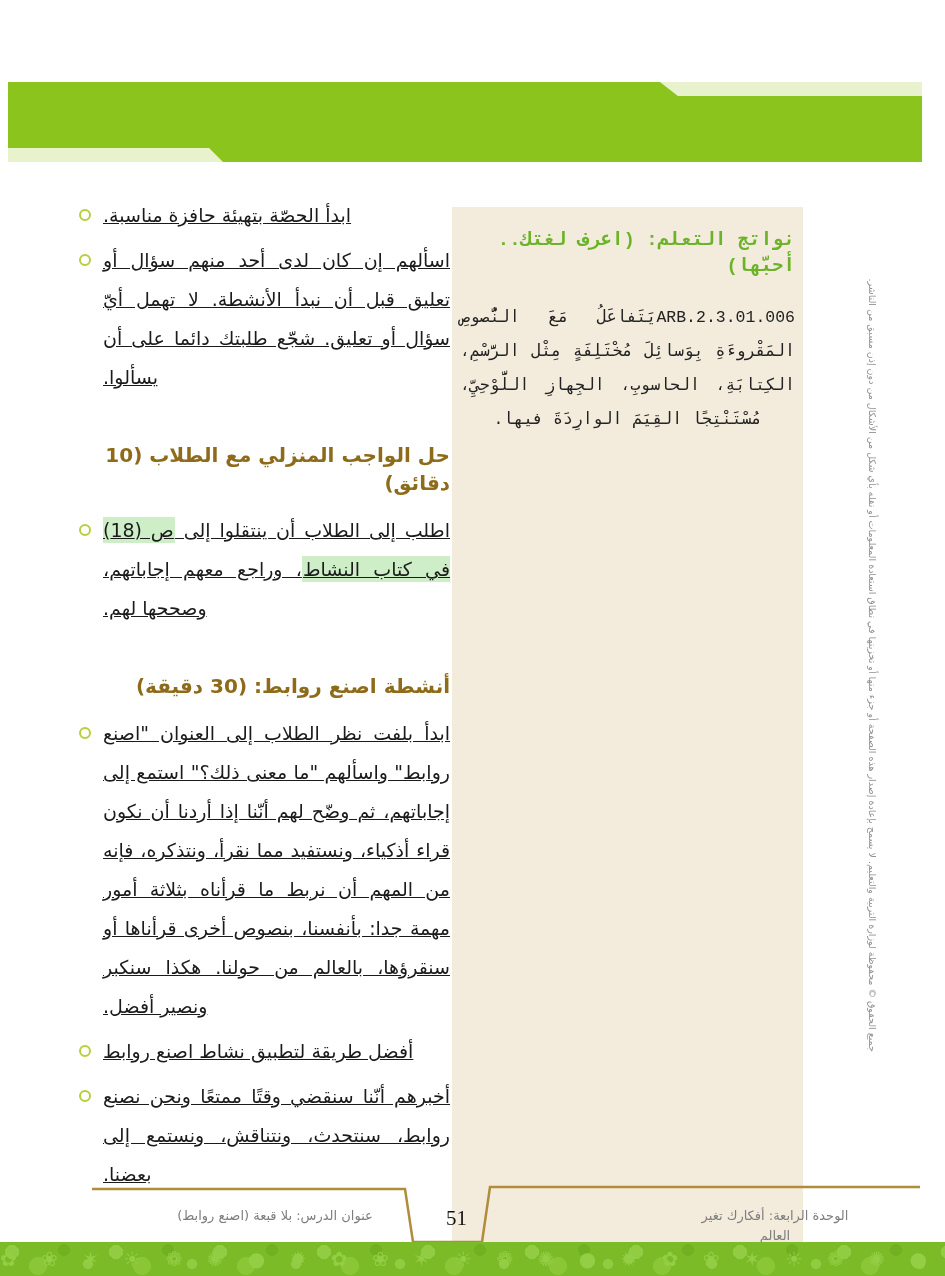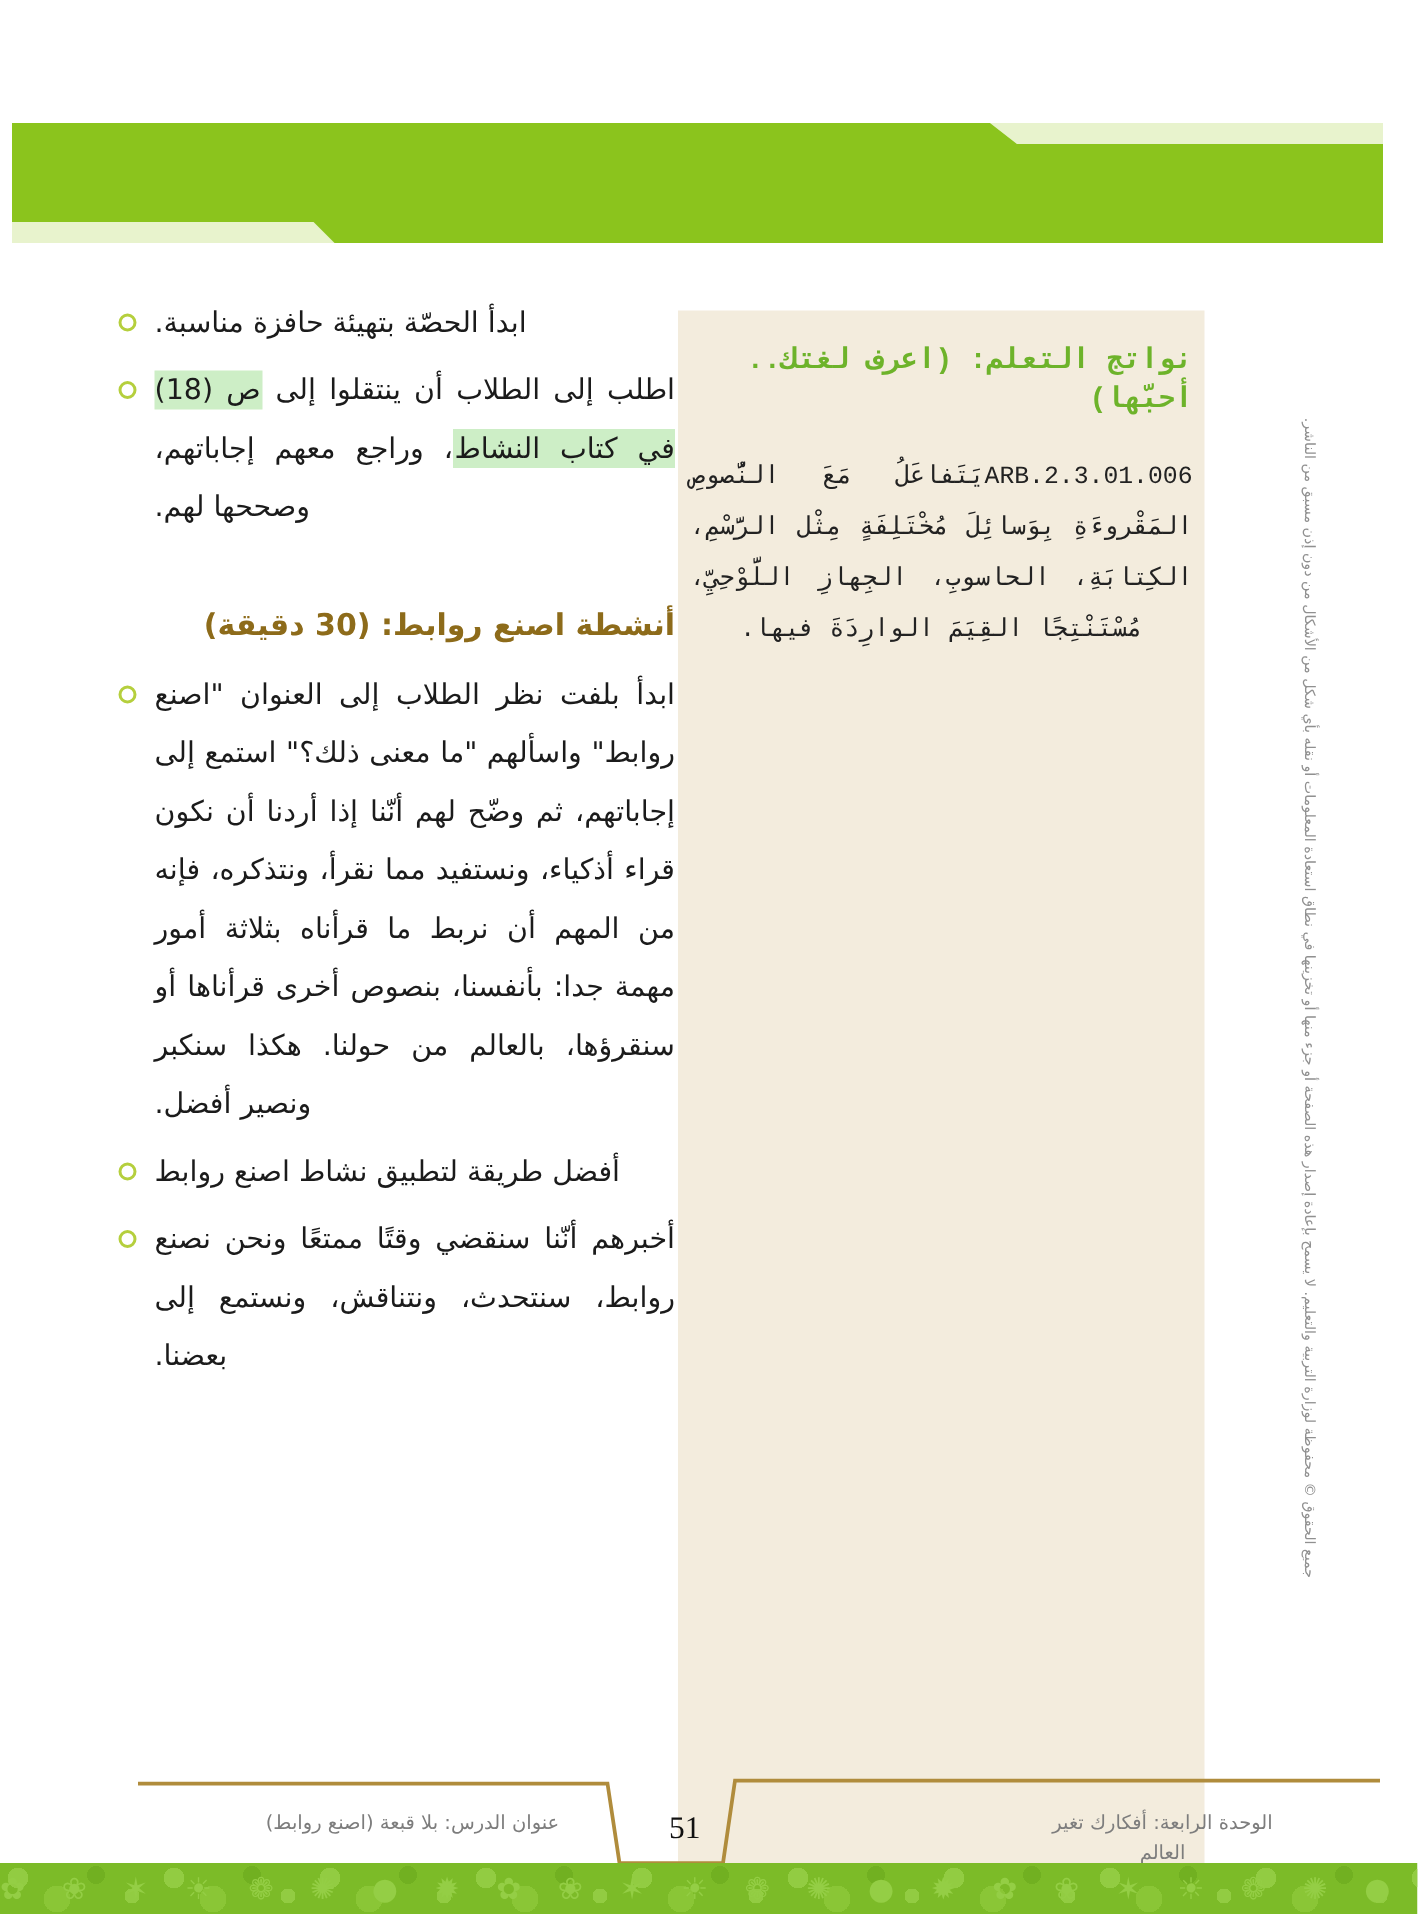--- a/index.html
+++ b/index.html
@@ -15,21 +15,21 @@
     position:absolute;left:103px;top:196px;width:347px;
     direction:rtl;color:#1b1b1b;
   }
   .section-heading{
     font-size:20px;font-weight:bold;color:#8d6b1a;
     text-align:right;margin:44px 0 14px 0;line-height:28px;
   }
   .section:first-child .section-heading{margin-top:0;}
   .bullet{
     position:relative;font-size:19px;line-height:39px;
-    text-align:justify;text-align-last:left;margin:0 0 6px 0;
+    text-align:justify;text-align-last:left;margin:0 0 6px 0;text-decoration:underline;
   }
   .bullet .ring{
     position:absolute;left:-24px;top:13px;width:8px;height:8px;
     border:2px solid #b5cf3d;border-radius:50%;background:transparent;
   }
   .hl{background:#cdeec6;padding:2px 1px;}
   
   .outcome-box{
     position:absolute;left:452px;top:207px;width:351px;height:1184px;
     background:#f3ecdd;box-sizing:border-box;padding:20px 8px;
@@ -87,22 +87,24 @@
 
 <svg class="header-band" viewBox="0 0 914 80" preserveAspectRatio="none">
   <polygon fill="#e8f3cd" points="652,0 914,0 914,14 670,14"></polygon>
   <polygon fill="#e8f3cd" points="0,66 201,66 215,80 0,80"></polygon>
   <polygon fill="#8bc41d" points="0,0 652,0 670,14 914,14 914,80 215,80 201,66 0,66"></polygon>
 </svg>
 
 <div class="main-col" id="sections-root">
     <div class="section">
       <div class="bullet"><span class="ring"></span><span>ابدأ الحصّة بتهيئة حافزة مناسبة.</span></div>
+      <div class="bullet"><span class="ring"></span><span>اسألهم إن كان لدى أحد منهم سؤال أو تعليق قبل أن نبدأ الأنشطة. لا تهمل أيّ سؤال أو تعليق. شجّع طلبتك دائما على أن يسألوا.</span></div>
     </div>
     <div class="section">
+      <h2 class="section-heading">حل الواجب المنزلي مع الطلاب (10 دقائق)</h2>
       <div class="bullet"><span class="ring"></span><span>اطلب إلى الطلاب أن ينتقلوا إلى </span><span class="hl">ص (18) في كتاب النشاط</span><span>، وراجع معهم إجاباتهم، وصححها لهم.</span></div>
     </div>
     <div class="section">
       <h2 class="section-heading">أنشطة اصنع روابط: (30 دقيقة)</h2>
       <div class="bullet"><span class="ring"></span><span>ابدأ بلفت نظر الطلاب إلى العنوان "اصنع روابط" واسألهم "ما معنى ذلك؟" استمع إلى إجاباتهم، ثم وضّح لهم أنّنا إذا أردنا أن نكون قراء أذكياء، ونستفيد مما نقرأ، ونتذكره، فإنه من المهم أن نربط ما قرأناه بثلاثة أمور مهمة جدا: بأنفسنا، بنصوص أخرى قرأناها أو سنقرؤها، بالعالم من حولنا. هكذا سنكبر ونصير أفضل.</span></div>
       <div class="bullet"><span class="ring"></span><span>أفضل طريقة لتطبيق نشاط اصنع روابط</span></div>
       <div class="bullet"><span class="ring"></span><span>أخبرهم أنّنا سنقضي وقتًا ممتعًا ونحن نصنع روابط، سنتحدث، ونتناقش، ونستمع إلى بعضنا.</span></div>
     </div>
   </div>
 

